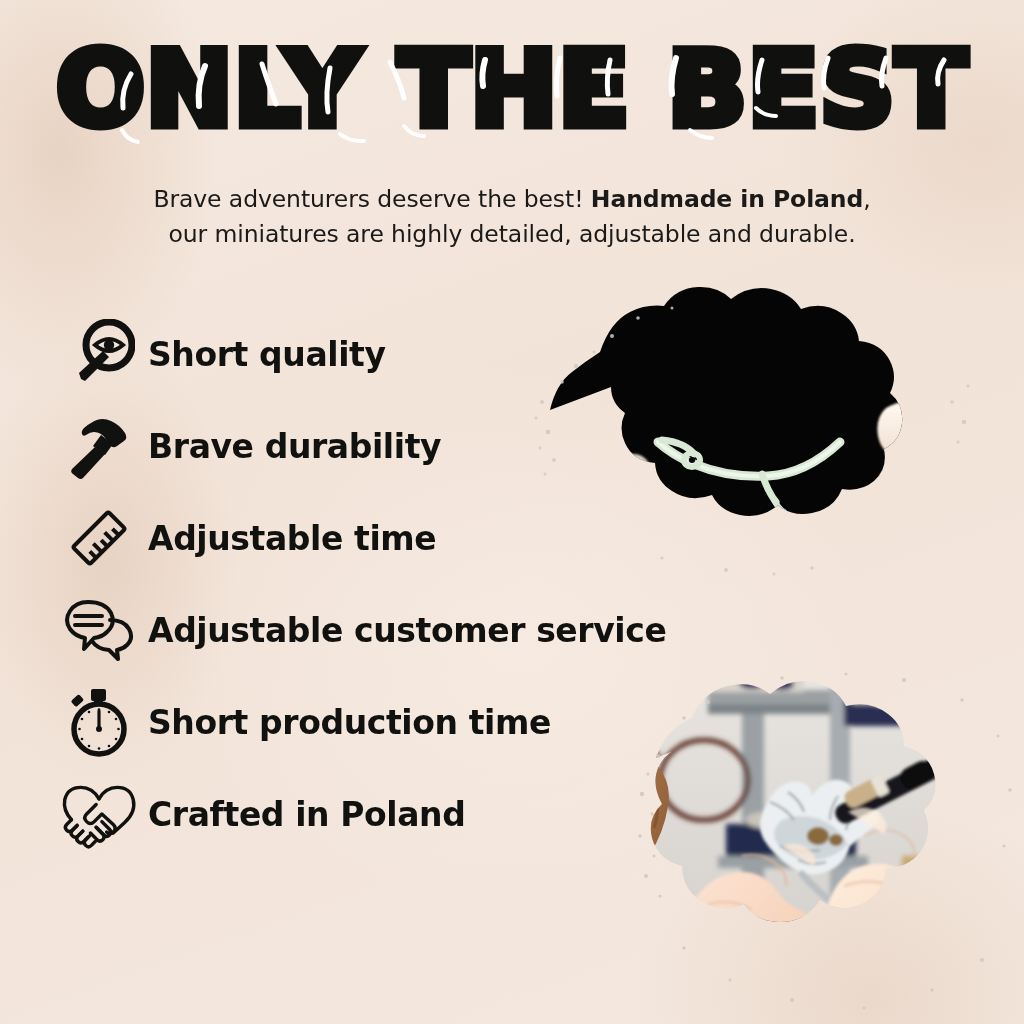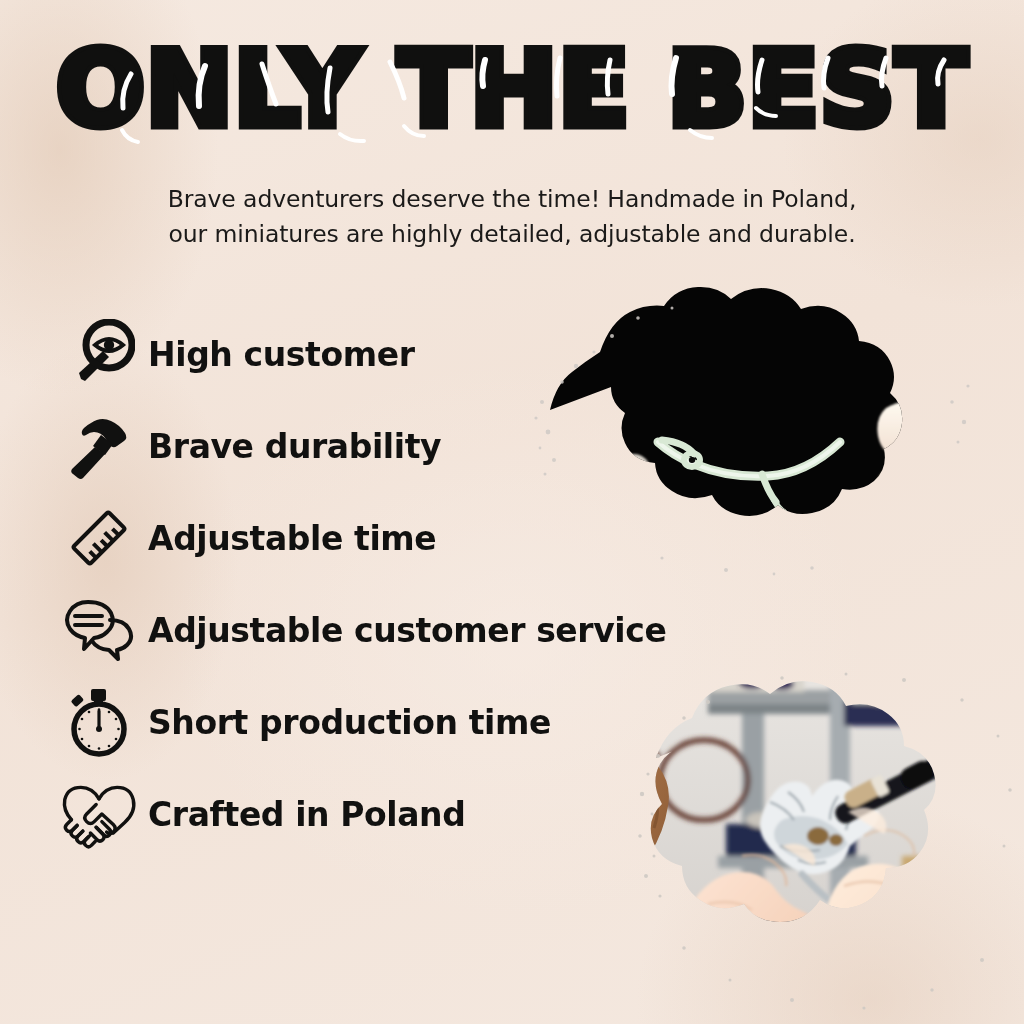--- a/index.html
+++ b/index.html
@@ -61,21 +61,21 @@
     top: 182px;
     width: 1024px;
     text-align: center;
     font-family: "DejaVu Sans", sans-serif;
     font-size: 23.5px;
     line-height: 35px;
     color: #1b1a19;
     letter-spacing: -0.1px;
   }
   .subtitle b {
-    font-weight: 400;
+    font-weight: 700;
     margin-top: 16px;
   }
 
   
   .features {
     position: absolute;
     left: 60px;
     top: 308px;
     width: 720px;
   }
@@ -155,39 +155,39 @@
       <path d="M762 26 q-6 18 -4 32" stroke-width="5"></path>
       <path d="M756 74 q8 8 20 8" stroke-width="4"></path>
       <path d="M828 24 q-6 16 -4 30" stroke-width="5"></path>
       <path d="M886 24 q-6 16 -4 28" stroke-width="5"></path>
       <path d="M944 26 q-8 12 -6 24" stroke-width="5"></path>
     </g>
   </svg>
 
   <div class="subtitle">
     <div>
-      <span>Brave adventurers deserve the time! </span><b>Handmade in Poland</b><span>,</span>
+      <span>Brave adventurers deserve the best! </span><b>Handmade in Poland</b><span>,</span>
     </div>
     <div>our miniatures are highly detailed, adjustable and durable.</div>
   </div>
 
   <div class="features">
 
     <div class="feature-row">
       <span class="feature-icon">
         <svg width="72" height="70" viewBox="0 0 72 70">
           <g fill="#111110">
             <path d="M18 60 L16 54 L40 32 L46 38 L22 62 Z"></path>
             <circle cx="46" cy="26" r="23" fill="none" stroke="#111110" stroke-width="7"></circle>
             <path d="M32 26 q14 -12 28 0 q-14 12 -28 0 Z" fill="none" stroke="#111110" stroke-width="4"></path>
             <circle cx="46" cy="26" r="5.2"></circle>
           </g>
         </svg>
       </span>
-      <span class="feature-label">High customer</span>
+      <span class="feature-label">Short quality</span>
     </div>
 
     <div class="feature-row">
       <span class="feature-icon">
         <svg width="72" height="70" viewBox="0 0 72 70">
           <g fill="#111110">
             <path d="M28 12 q10 -7 20 -2 q9 4 14 12 q3 5 -1 8 l-7 5 q-4 3 -7 -1 l-4 -6 q-5 -7 -12 -7 q-4 0 -8 3 q-3 2 -4 -1 q-1 -3 2 -6 q3 -3 7 -5 Z"></path>
             <path d="M38 24 l12 9 l-8 11 l-12 -9 Z"></path>
             <path d="M32 36 l10 7 l-22 24 q-2 2 -5 0 l-5 -4 q-3 -2 -1 -5 Z"></path>
           </g>

